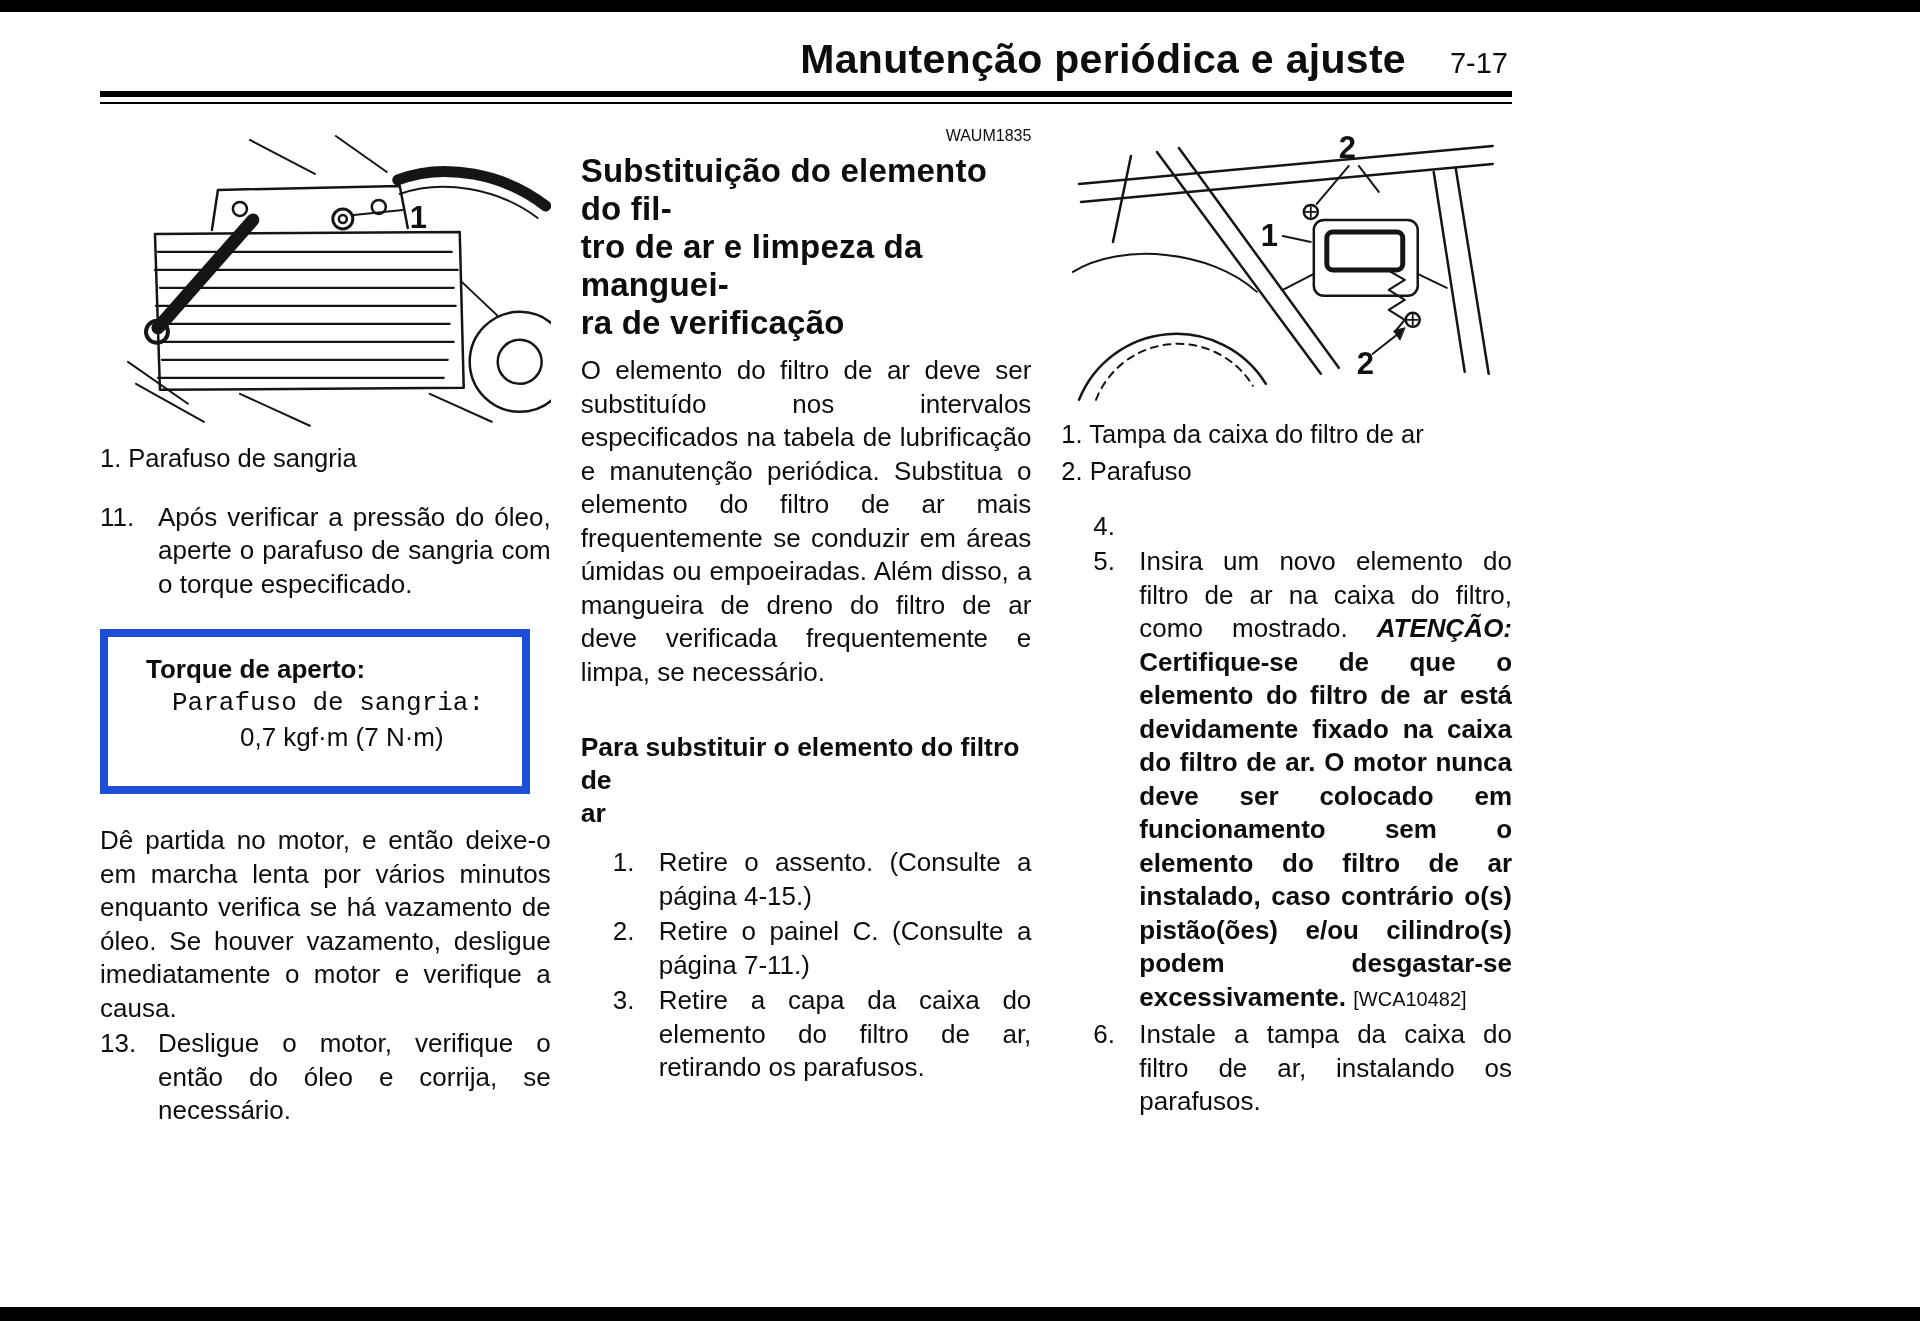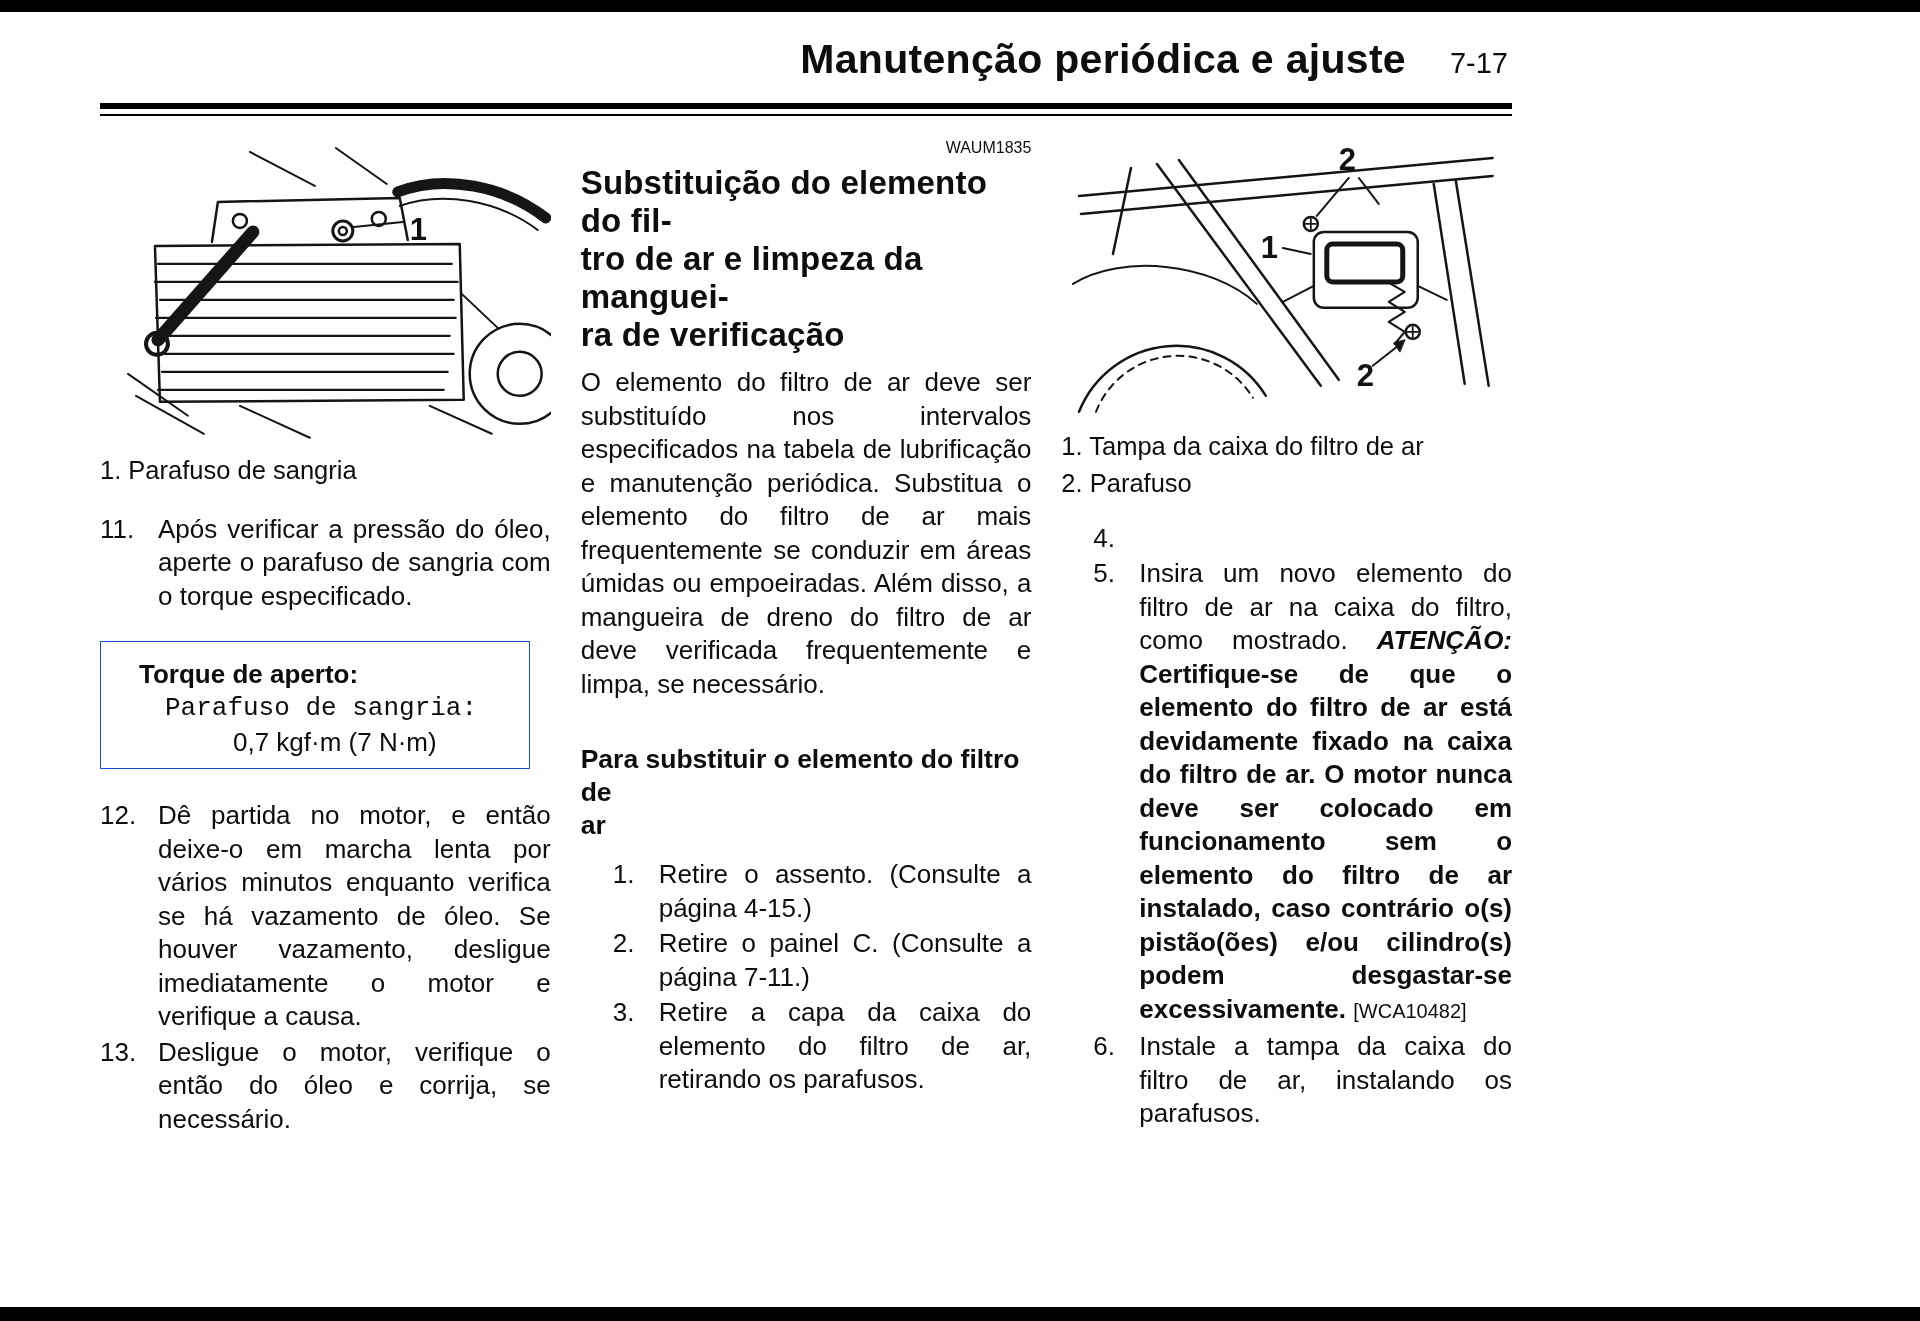--- a/index.html
+++ b/index.html
@@ -8,21 +8,21 @@
     width:1920px; height:1321px; position:relative; overflow:hidden;
     font-family:"Liberation Sans","DejaVu Sans",sans-serif;
     color:#0d0d0d;
   }
   .edge-bar { position:absolute; left:0; width:1920px; background:#000; }
   .edge-bar.top { top:0; height:12px; }
   .edge-bar.bottom { bottom:0; height:14px; }
 
   .content { position:absolute; left:100px; top:12px; width:1412px; }
 
-  .header-row { display:flex; justify-content:flex-end; align-items:baseline; gap:44px; padding:24px 4px 20px 0; }
+  .header-row { display:flex; justify-content:flex-end; align-items:baseline; gap:44px; padding:24px 4px 8px 0; }
   .page-title { font-size:41px; font-weight:bold; letter-spacing:0.3px; }
   .page-num { font-size:29px; }
   .rule-thick { height:6px; background:#000; }
   .rule-thin { height:2px; background:#000; margin-top:5px; }
 
   .columns { display:flex; gap:30px; margin-top:18px; }
   .col { flex:1; min-width:0; }
 
   figure { display:block; }
   figure svg { display:block; width:100%; height:auto; }
@@ -30,21 +30,21 @@
   .fig-caption { font-size:25.5px; line-height:37px; margin-top:8px; }
 
   .steps { margin-top:24px; }
   .step { display:flex; margin-bottom:2px; font-size:26px; line-height:33.5px; }
   .step-num { flex:0 0 58px; }
   .c-mid .step-num, .c-right .step-num { flex:0 0 46px; }
   .c-mid .steps, .c-right .steps { padding-left:32px; }
   .step-text { flex:1; text-align:justify; }
   .step-text:lang(x) {}
 
-  .torque-box { border:1px solid #1d4ed8; width:430px; margin:28px 0 30px 0; padding:15px 12px 9px 0; font-size:26px; line-height:34px; }
+  .torque-box { border:8px solid #1d4ed8; width:430px; margin:28px 0 30px 0; padding:15px 12px 32px 0; font-size:26px; line-height:34px; }
   .torque-title { font-weight:bold; padding-left:38px; }
   .torque-name { padding-left:64px;font-family:Liberation Mono, monospace; }
   .torque-value { padding-left:92px;margin-left:40px; }
 
   .ref-code-top { text-align:right; font-size:16px; line-height:24px; margin-top:2px; }
   .section-heading { font-size:33px; line-height:38px; font-weight:bold; white-space:pre-line; margin-top:4px; letter-spacing:0.2px; }
   .intro { font-size:26px; line-height:33.5px; text-align:justify; margin-top:12px; }
   .subsection-heading { font-size:26.5px; line-height:33px; font-weight:bold; white-space:pre-line; margin-top:42px; }
   .c-mid .steps { margin-top:16px; }
 
@@ -111,21 +111,20 @@
       </div>
 
       <div class="torque-box">
         <div class="torque-title">Torque de aperto:</div>
         <div class="torque-name">Parafuso de sangria:</div>
         <div class="torque-value">0,7 kgf·m (7 N·m)</div>
       </div>
 
       <div class="steps" style="margin-top:0">
         <div class="step">
-          <span class="step-num">12.</span>
           <span class="step-text">Dê partida no motor, e então deixe-o em marcha lenta por vários minutos enquanto verifica se há vazamento de óleo. Se houver vazamento, desligue imediatamente o motor e verifique a causa.</span>
         </div>
         <div class="step">
           <span class="step-num">13.</span>
           <span class="step-text">Desligue o motor, verifique o então do óleo e corrija, se necessário.</span>
         </div>
       </div>
     </div>
 
     <div class="col c-mid">

